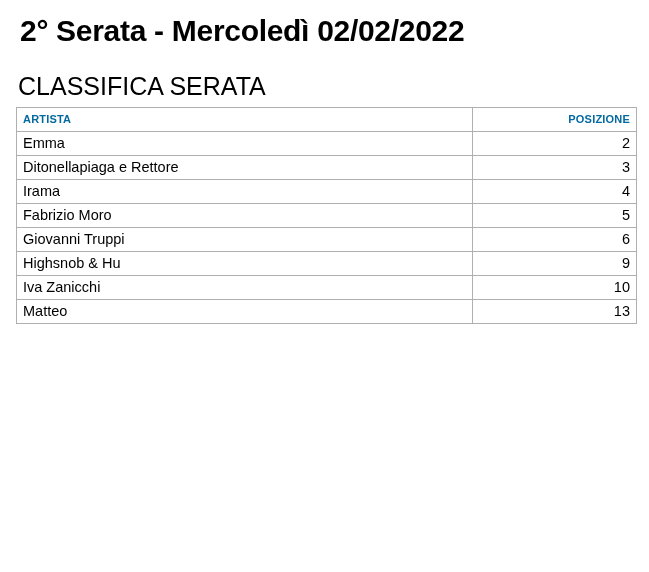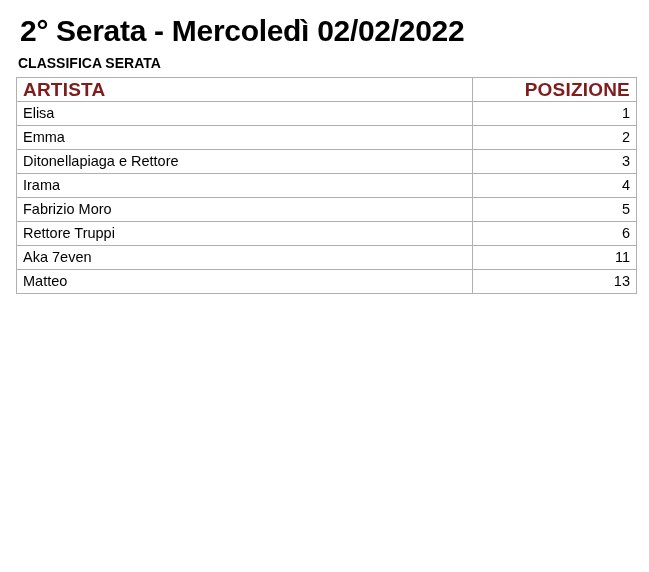--- a/index.html
+++ b/index.html
@@ -21,46 +21,46 @@
   }
   .main-title {
     font-size: 30px;
     font-weight: bold;
     letter-spacing: -0.3px;
     margin: 6px 0 2px 6px;
     line-height: 1.15;
     white-space: nowrap;
   }
   .sub-title {
-    font-size: 14px;
-    font-weight: bold;
-    margin: 6px 0 6px 4px;
+    font-size: 25px;
+    font-weight: normal;
+    margin: 22px 0 6px 4px;
     line-height: 1.2;
   }
   table.ranking {
     border-collapse: collapse;
     width: 620px;
     margin-left: 2px;
     table-layout: fixed;
   }
   table.ranking th,
   table.ranking td {
     border: 1px solid #b0b0b0;
     height: 23px;
     font-size: 14.5px;
     padding: 0 6px;
     line-height: 23px;
     box-sizing: border-box;
     overflow: hidden;
     white-space: nowrap;
   }
   table.ranking th {
-    font-size: 19px;
+    font-size: 11px;
     font-weight: bold;
-    color: #7f1d1d;
+    color: #0369a1;
     letter-spacing: 0.2px;
   }
   th.col-artist {
     text-align: left;
   }
   th.col-position {
     text-align: right;
   }
   td.artist-cell {
     text-align: left;
@@ -86,46 +86,46 @@
       <col class="col-position-w">
     </colgroup>
     <thead>
       <tr>
         <th class="col-artist">ARTISTA</th>
         <th class="col-position">POSIZIONE</th>
       </tr>
     </thead>
     <tbody>
         <tr>
-          <td class="artist-cell">Elisa</td>
-          <td class="position-cell">1</td>
-        </tr>
-        <tr>
           <td class="artist-cell">Emma</td>
           <td class="position-cell">2</td>
         </tr>
         <tr>
           <td class="artist-cell">Ditonellapiaga e Rettore</td>
           <td class="position-cell">3</td>
         </tr>
         <tr>
           <td class="artist-cell">Irama</td>
           <td class="position-cell">4</td>
         </tr>
         <tr>
           <td class="artist-cell">Fabrizio Moro</td>
           <td class="position-cell">5</td>
         </tr>
         <tr>
-          <td class="artist-cell">Rettore Truppi</td>
+          <td class="artist-cell">Giovanni Truppi</td>
           <td class="position-cell">6</td>
         </tr>
         <tr>
-          <td class="artist-cell">Aka 7even</td>
-          <td class="position-cell">11</td>
+          <td class="artist-cell">Highsnob &amp; Hu</td>
+          <td class="position-cell">9</td>
+        </tr>
+        <tr>
+          <td class="artist-cell">Iva Zanicchi</td>
+          <td class="position-cell">10</td>
         </tr>
         <tr>
           <td class="artist-cell">Matteo</td>
           <td class="position-cell">13</td>
         </tr>
       </tbody>
   </table>
 
 </div>
 

